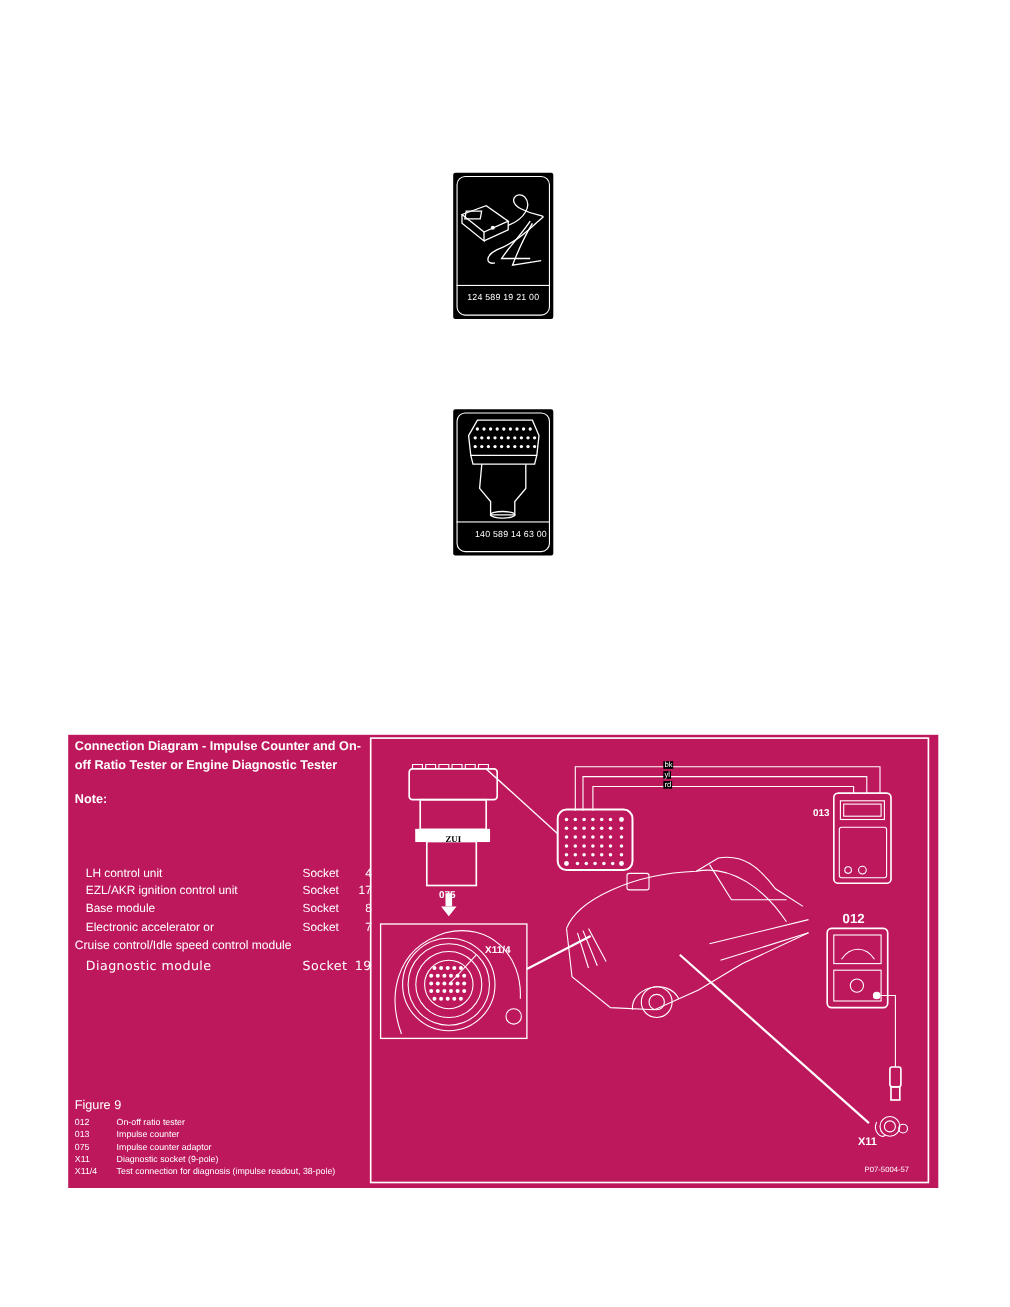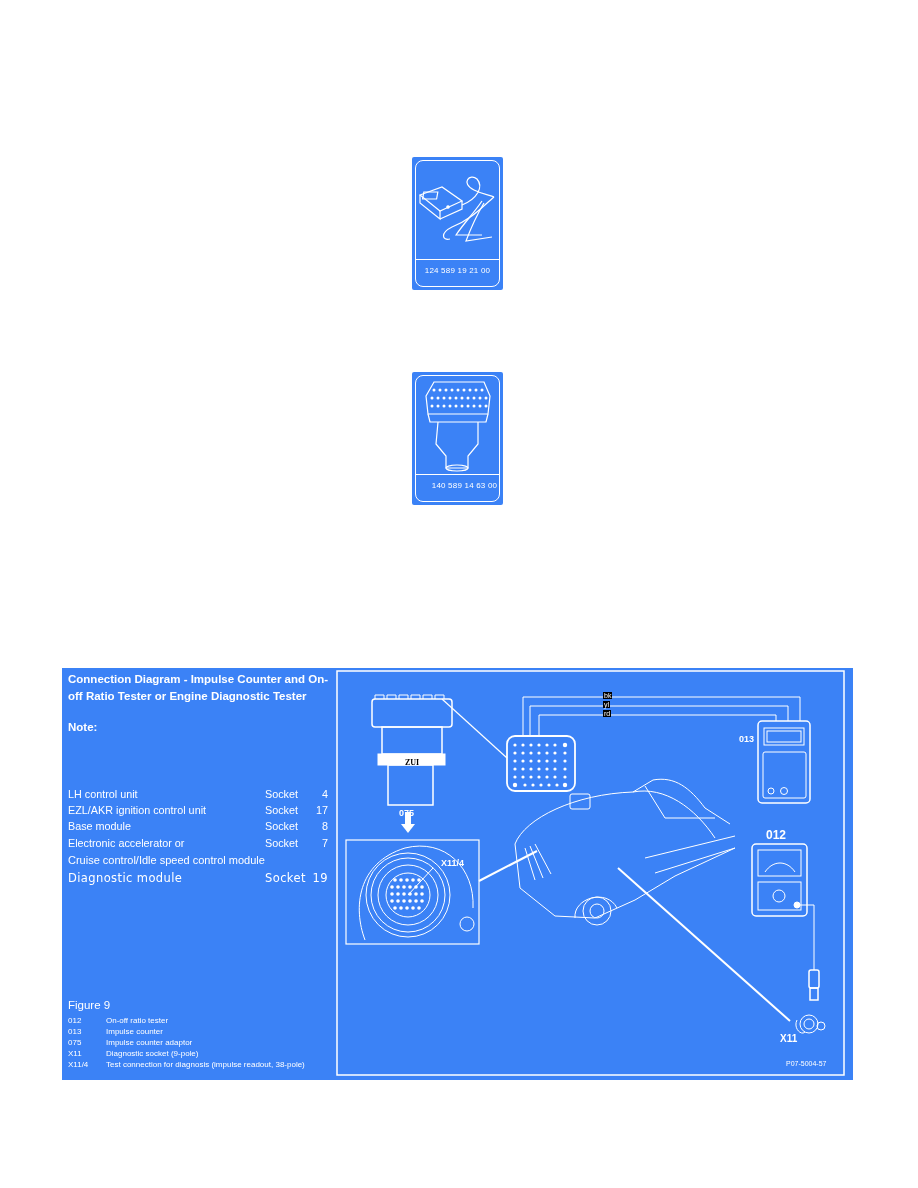--- a/index.html
+++ b/index.html
@@ -1,29 +1,29 @@
 <!DOCTYPE html>
 <html><head>
 <meta charset="utf-8">
 <style>
   html, body { margin: 0; padding: 0; background: #ffffff; }
   body { width: 918px; height: 1188px; position: relative; overflow: hidden; font-family: "Liberation Sans", sans-serif; }
 
-  .tool-card { position: absolute; background: #3b82f6; border-radius: 2px; }
+  .tool-card { position: absolute; background: #000000; border-radius: 2px; }
   .tool-card .inner { position: absolute; left: 3px; top: 3px; right: 3px; bottom: 3px; border: 1px solid #fff; border-radius: 8px; }
   .tool-card .divider { position: absolute; left: 3px; right: 3px; height: 1px; background: #fff; }
   .tool-card .part-no { position: absolute; left: 0; right: 0; text-align: center; color: #fff; font-size: 8px; letter-spacing: 0.2px; }
   .tool-card svg { position: absolute; left: 0; top: 0; }
 
-  #diagram { position: absolute; left: 62px; top: 668px; width: 791px; height: 412px; background: #3b82f6; }
+  #diagram { position: absolute; left: 62px; top: 668px; width: 791px; height: 412px; background: #be185d; }
   #diagram .text-panel { position: absolute; left: 0; top: 0; width: 273px; height: 412px; color: #fff; }
   #diagram .title { position: absolute; left: 6px; top: 3px; font-size: 11.5px; font-weight: bold; line-height: 17px; width: 270px; }
   #diagram .note-label { position: absolute; left: 6px; top: 53px; font-size: 11.5px; font-weight: bold; }
   #diagram .note-text { position: absolute; left: 6px; top: 70px; font-size: 10.8px; line-height: 16.5px; width: 270px; }
-  .socket-row { position: absolute; left: 6px; width: 260px; font-size: 10.8px; height: 16px; }
+  .socket-row { position: absolute; left: 16px; width: 260px; font-size: 10.8px; height: 16px; }
   .socket-row .dev { position: absolute; left: 0; }
   .socket-row .sock { position: absolute; left: 197px; }
   .socket-row .num { position: absolute; right: 0; text-align: right; }
   .socket-sub { position: absolute; left: 6px; font-size: 11px; }
   .socket-row.diag { font-family: "DejaVu Sans", sans-serif; font-size: 11.5px; letter-spacing: 0.4px; }
 
   .fig-title { position: absolute; left: 6px; top: 331px; font-size: 11.5px; }
   .legend-row { position: absolute; left: 6px; font-size: 8px; height: 11px; width: 280px; }
   .legend-row .code { position: absolute; left: 0; }
   .legend-row .desc { position: absolute; left: 38px; white-space: nowrap; }

